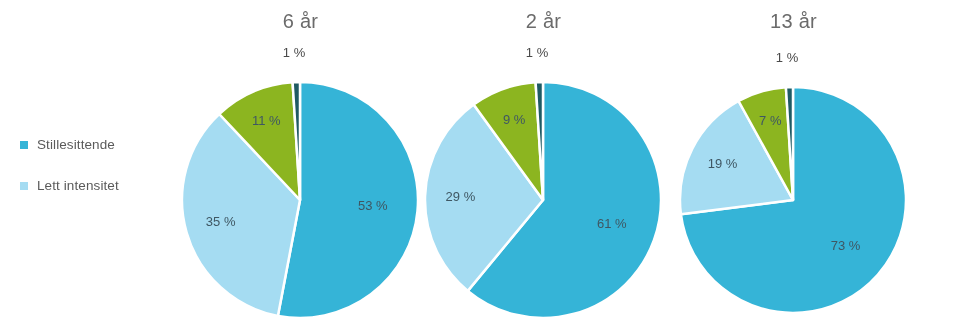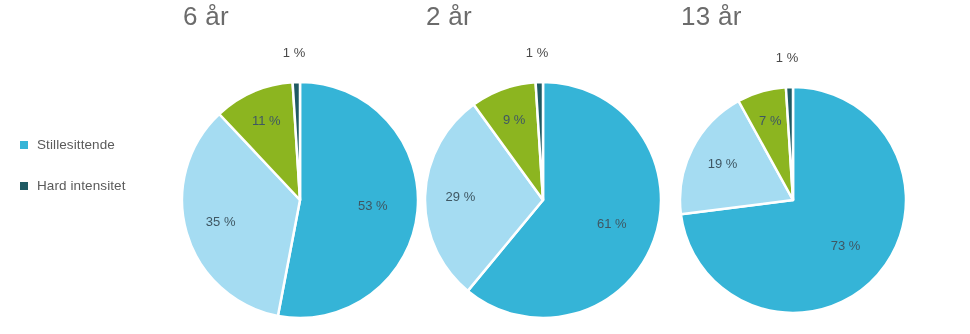--- a/index.html
+++ b/index.html
@@ -47,24 +47,25 @@
   }
 
   
   .pie-block {
     position: absolute;
     top: 0;
     height: 334px;
   }
   .pie-title {
     position: absolute;
-    top: 1px;
+    top: 10px;
     left: 0;
     width: 100%;
-    font-size: 26px;
+    text-align: center;
+    font-size: 20px;
     color: #6b6b6b;
     letter-spacing: 0.3px;
   }
   .pie-svg {
     position: absolute;
     left: 0;
     top: 0;
   }
   .slice-label {
     font-size: 13px;
@@ -85,22 +86,22 @@
 <body>
 
 <div id="chart-area">
 
   <div class="legend">
     <div class="legend-item">
       <span class="legend-swatch" style="background: rgb(53, 180, 215);"></span>
       <span class="legend-label">Stillesittende</span>
     </div>
     <div class="legend-item">
-      <span class="legend-swatch" style="background: rgb(31, 90, 99);"></span>
-      <span class="legend-label">Hard intensitet</span>
+      <span class="legend-swatch" style="background: rgb(165, 220, 242);"></span>
+      <span class="legend-label">Lett intensitet</span>
     </div>
   </div>
 
   <div class="pie-block" style="left:183px; width:235px;">
     <div class="pie-title">6 år</div>
   </div>
 
   <div class="pie-block" style="left:426px; width:235px;">
     <div class="pie-title">2 år</div>
   </div>

